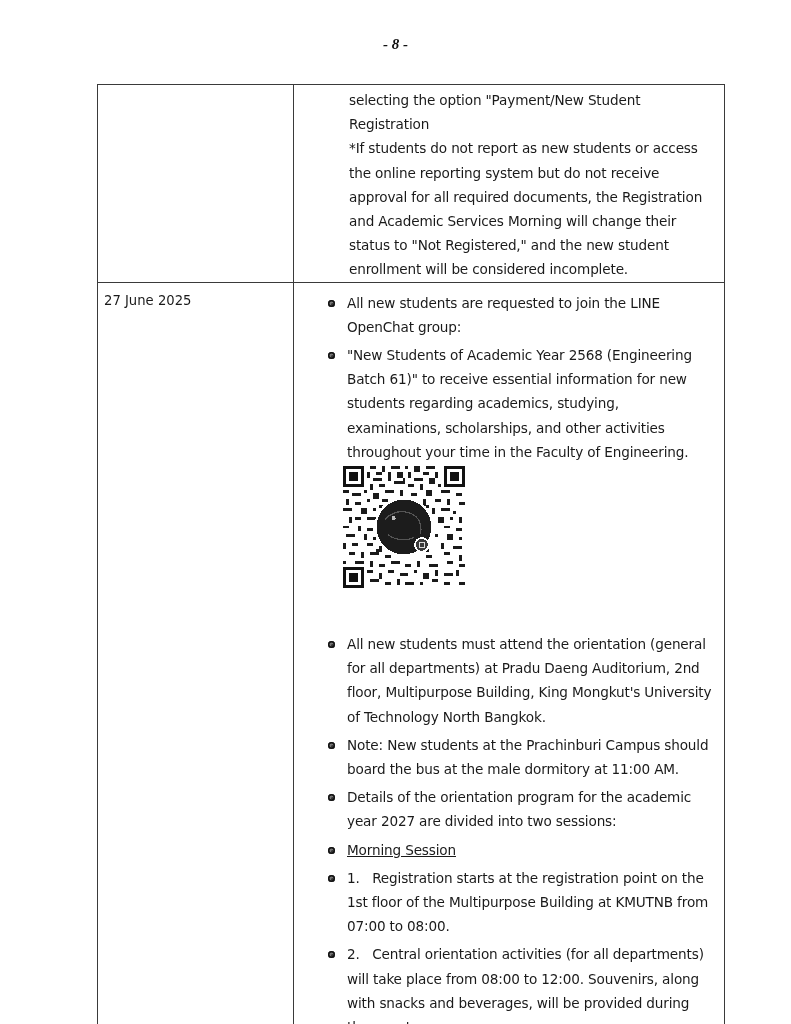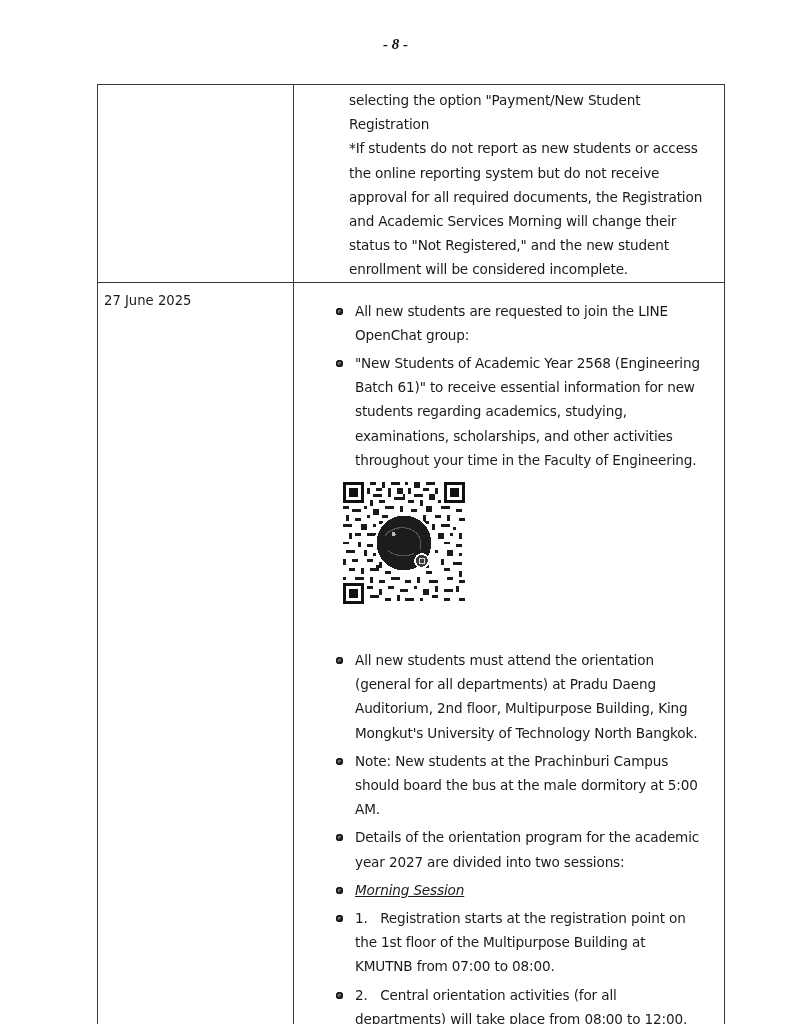--- a/index.html
+++ b/index.html
@@ -51,42 +51,42 @@
     .row2 td { height: 753px; }
     .cont-text {
       padding: 3px 6px 0 55px;
       font-size: 13.6px;
       line-height: 24.2px;
       letter-spacing: -0.15px;
     }
     .cont-text p { margin: 0; }
     ul.bullets {
       list-style: none;
-      margin: 12px;
+      margin: 4px;
       padding: 4px 6px 0 24px;
     }
     ul.bullets li {
       position: relative;
       padding-left: 25px;
       font-size: 13.6px;
       line-height: 24.2px;
       letter-spacing: -0.15px;
       margin-bottom: 4px;
     }
     ul.bullets li .dot {
       position: absolute;
       left: 6px;
       top: 9px;
       width: 7px;
       height: 7px;
       border-radius: 50%;
       background: #333;
       box-shadow: inset 0 0 0 1.5px #111, inset 1px 1px 0 2px #777;
     }
-    .underline { text-decoration: underline; font-style: italic; }
+    .underline { text-decoration: underline; }
     .qr-wrap {
       padding: 0 0 0 49px;
       margin-top: -2px;
       margin-bottom: 40px;
     }
     .qr {
       width: 122px;
       height: 122px;
       display: block;
     }
@@ -258,21 +258,21 @@
           <path d="M15 23 Q19 26 24 24" stroke="#555" stroke-width="0.4" fill="none"></path>
           <circle cx="17" cy="17.5" r="0.7" fill="#bbb"></circle>
           <circle cx="26.5" cy="26.5" r="2.6" fill="#ffffff"></circle>
           <circle cx="26.5" cy="26.5" r="2" fill="#3a3a3a"></circle>
           <rect x="25.6" y="25.6" width="1.8" height="1.8" fill="none" stroke="#dddddd" stroke-width="0.4"></rect>
         </svg>
       </div>
 
       <ul class="bullets">
         <li><span class="dot"></span><span>All new students must attend the orientation (general for all departments) at Pradu Daeng Auditorium, 2nd floor, Multipurpose Building, King Mongkut's University of Technology North Bangkok.</span></li>
-        <li><span class="dot"></span><span>Note: New students at the Prachinburi Campus should board the bus at the male dormitory at 5:00 AM.</span></li>
+        <li><span class="dot"></span><span>Note: New students at the Prachinburi Campus should board the bus at the male dormitory at 11:00 AM.</span></li>
         <li><span class="dot"></span><span>Details of the orientation program for the academic year 2027 are divided into two sessions:</span></li>
         <li><span class="dot"></span><span class="underline">Morning Session</span></li>
         <li><span class="dot"></span><span style="white-space: pre-wrap;">1.   Registration starts at the registration point on the 1st floor of the Multipurpose Building at KMUTNB from 07:00 to 08:00.</span></li>
         <li><span class="dot"></span><span style="white-space: pre-wrap;">2.   Central orientation activities (for all departments) will take place from 08:00 to 12:00. Souvenirs, along with snacks and beverages, will be provided during the event.</span></li>
 
       </ul>
     </td>
   </tr>
 </tbody>
   </table>

